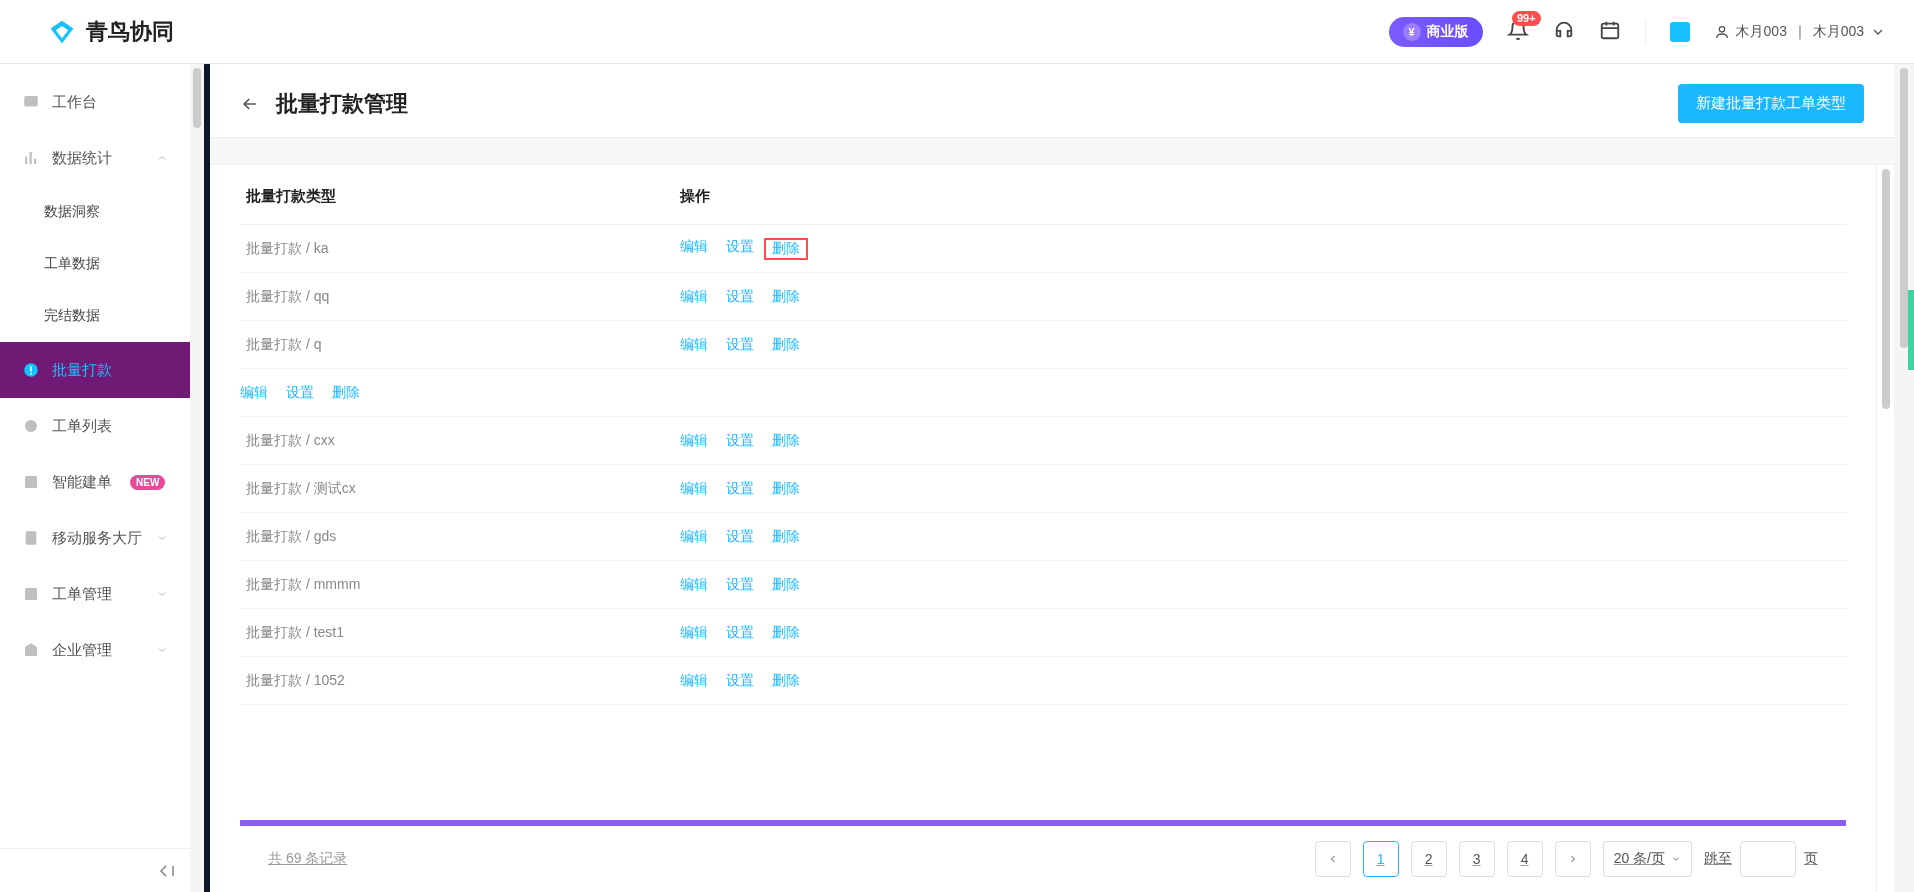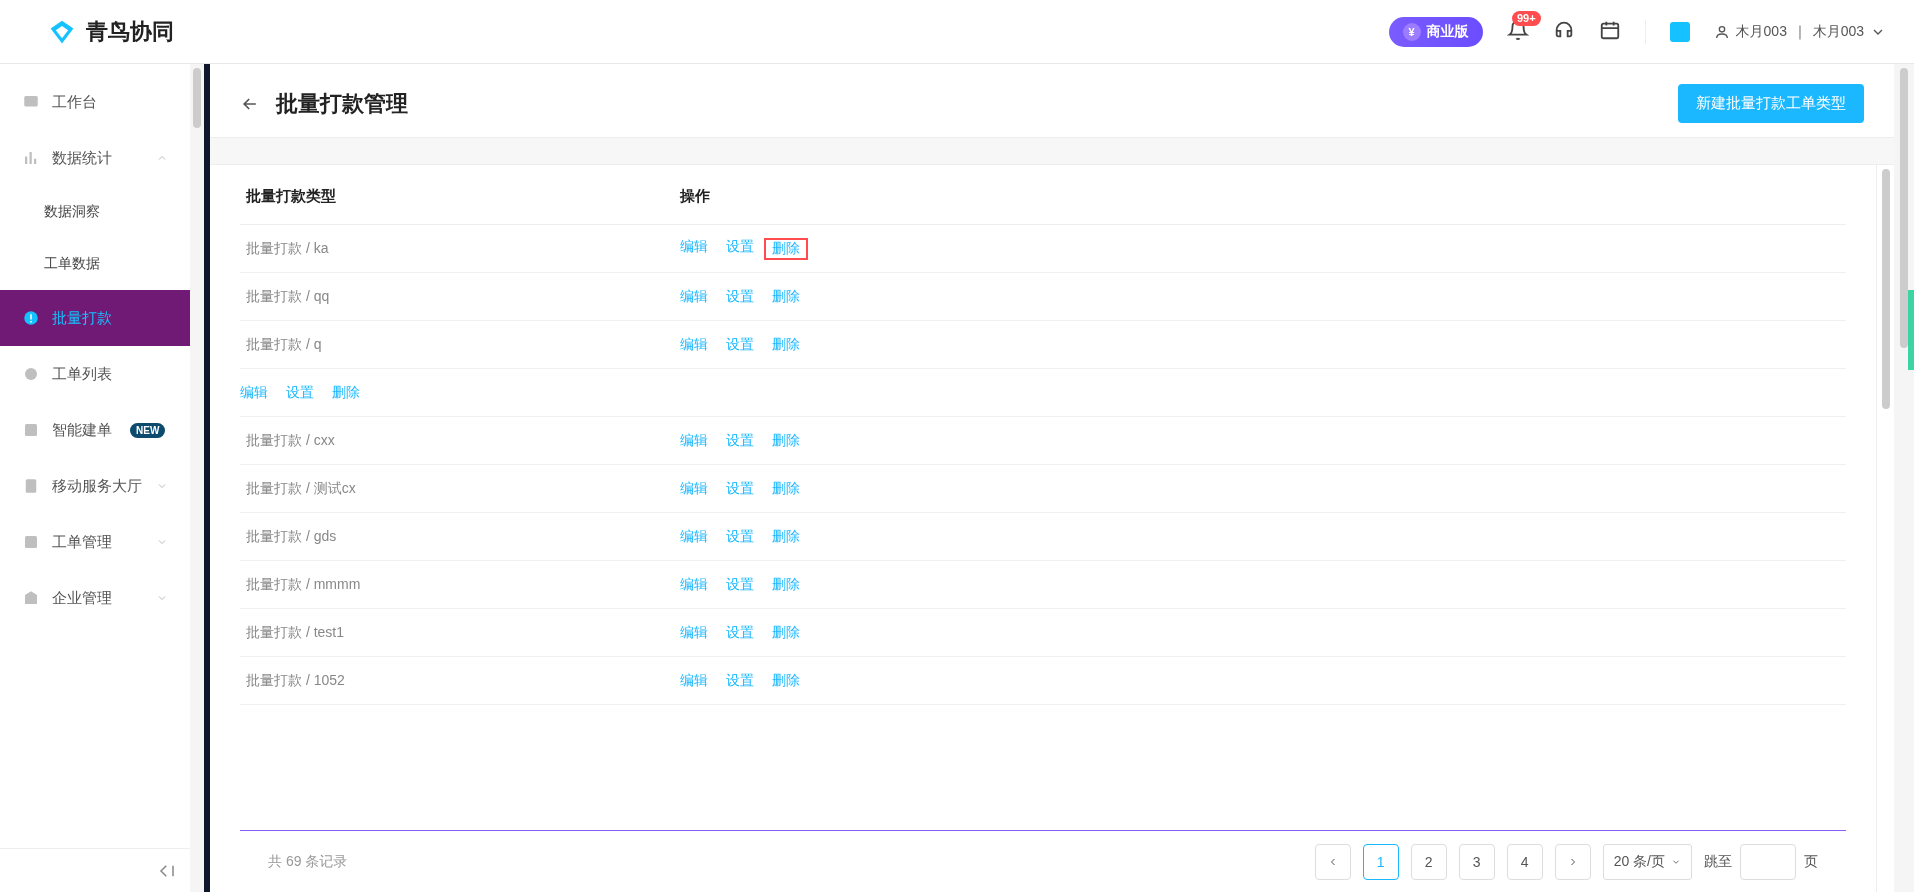--- a/index.html
+++ b/index.html
@@ -28,21 +28,21 @@
   .sidebar-scroll { width:14px; background:#f5f5f5; display:flex; flex-direction:column; align-items:center; }
   .sidebar-thumb { width:8px; background:#ccc; border-radius:4px; margin-top:4px; }
   .sidebar { flex:1; display:flex; flex-direction:column; overflow:auto; position:relative; }
   .nav { padding-top:10px; flex:1; }
   .nav-item { display:flex; align-items:center; height:56px; padding:0 22px; font-size:15px; color:#555; cursor:pointer; gap:12px; }
   .nav-item.sub { padding-left:44px; height:52px; font-size:14px; color:#444; }
   .nav-item.active { color:#15c2ff; background:#701a75; }
   .nav-item .nicon { width:18px; height:18px; color:#bfbfbf; flex-shrink:0; }
   .nav-item.active .nicon { color:#15c2ff; }
   .nav-item .caret { margin-left:auto; width:12px; height:12px; color:#bbb; }
-  .nav-new { background:#0c4a6e; color:#fff; font-size:10px; font-weight:700; padding:2px 6px; border-radius:10px; margin-left:6px;text-align:right; }
+  .nav-new { background:#ec4899; color:#fff; font-size:10px; font-weight:700; padding:2px 6px; border-radius:10px; margin-left:6px;text-align:right; }
   .sidebar-footer { height:44px; border-top:1px solid #eee; display:flex; align-items:center; justify-content:flex-end; padding-right:14px; color:#888; cursor:pointer; }
 
   
   .main { flex:1; display:flex; flex-direction:column; background:#fff; min-width:0; }
   .page-head { display:flex; align-items:center; justify-content:space-between; padding:20px 30px 14px 30px; }
   .page-head-left { display:flex; align-items:center; gap:16px; }
   .back-btn { width:20px; height:20px; color:#555; cursor:pointer; }
   .page-title { font-size:22px; font-weight:700; color:#222; }
   .primary-btn { background:#1cb8ff; color:#fff; border:none; padding:10px 18px; border-radius:4px; font-size:15px; cursor:pointer; }
 
@@ -55,21 +55,21 @@
   .rows { flex:1; overflow:hidden; }
   .row { display:flex; align-items:center; height:48px; border-bottom:1px solid #f0f0f0; font-size:14px; }
   .row .cell-type { width:440px; color:#888; padding-left:6px;}
   .row .cell-ops { flex:1; display:flex; gap:18px; }
   .oplink { color:#1cb8ff; cursor:pointer; text-decoration:none; }
   .oplink.delete-hl { border:2px solid #ff4d4f; padding:0 6px; margin-left:-8px; }
   .inner-scroll { width:18px; border-left:1px solid #eee; display:flex; flex-direction:column; align-items:center; }
   .inner-thumb { width:8px; background:#ccc; border-radius:4px; margin-top:4px; height:240px; }
 
   
-  .footer { height:62px; border-top:1px solid #8b5cf6; display:flex; align-items:center; justify-content:space-between; padding:0 28px 0 28px; font-size:14px; color:#999; }
+  .footer { height:72px; border-top:6px solid #8b5cf6; display:flex; align-items:center; justify-content:space-between; padding:0 28px 0 28px; font-size:14px; color:#999;text-decoration:underline; }
   .footer-left {}
   .pager { display:flex; align-items:center; gap:12px; color:#555; }
   .pg-btn { width:36px; height:36px; border:1px solid #ddd; border-radius:4px; display:flex; align-items:center; justify-content:center; cursor:pointer; color:#555; background:#fff; }
   .pg-btn.num { font-size:14px; }
   .pg-btn.active { border-color:#1cb8ff; color:#1cb8ff; }
   .pg-sel { height:36px; border:1px solid #ddd; border-radius:3px; padding:0 10px; display:flex; align-items:center; gap:6px; cursor:pointer; }
   .pg-jump { display:flex; align-items:center; gap:8px; }
   .pg-input { width:56px; height:36px; border:1px solid #ddd; border-radius:4px; text-align:center; }
 
   
@@ -148,20 +148,23 @@
           <span>数据统计</span>
           <svg class="caret" viewBox="0 0 24 24" fill="none" stroke="currentColor" stroke-width="2">
               <path d="M18 15l-6-6-6 6"></path>
             </svg>
         </div>
         <div class="nav-item sub">
           <span>数据洞察</span>
         </div>
         <div class="nav-item sub">
           <span>工单数据</span>
+        </div>
+        <div class="nav-item sub">
+          <span>完结数据</span>
         </div>
         <div class="nav-item active">
           <svg class="nicon" viewBox="0 0 24 24" fill="currentColor">
               <circle cx="12" cy="12" r="9"></circle>
               <path fill="#fff" d="M11 7h2v7h-2zM11 16h2v2h-2z"></path>
             </svg>
           <span>批量打款</span>
         </div>
         <div class="nav-item">
           <svg class="nicon" viewBox="0 0 24 24" fill="currentColor">

